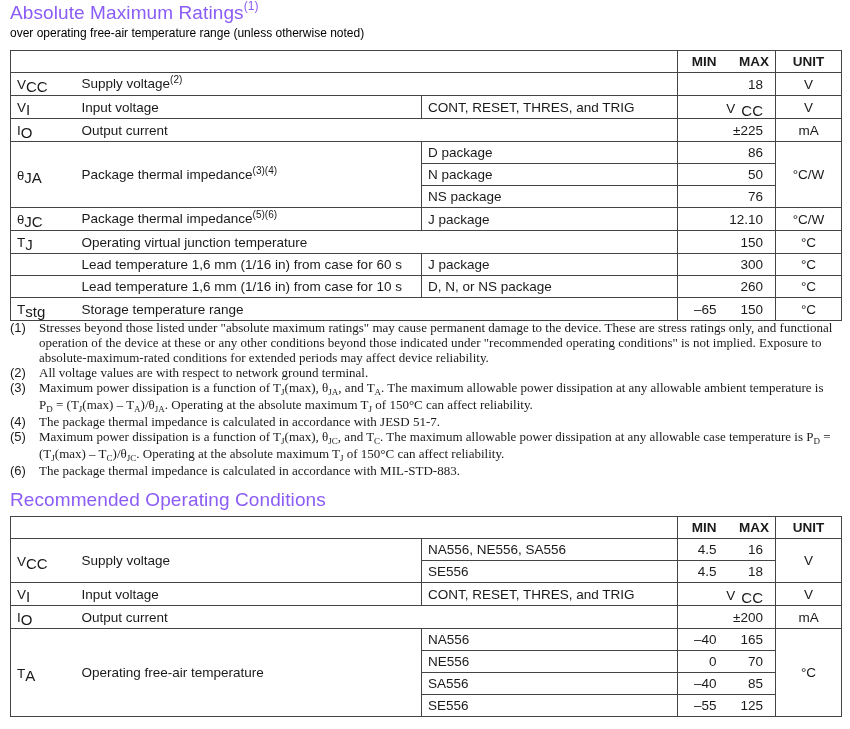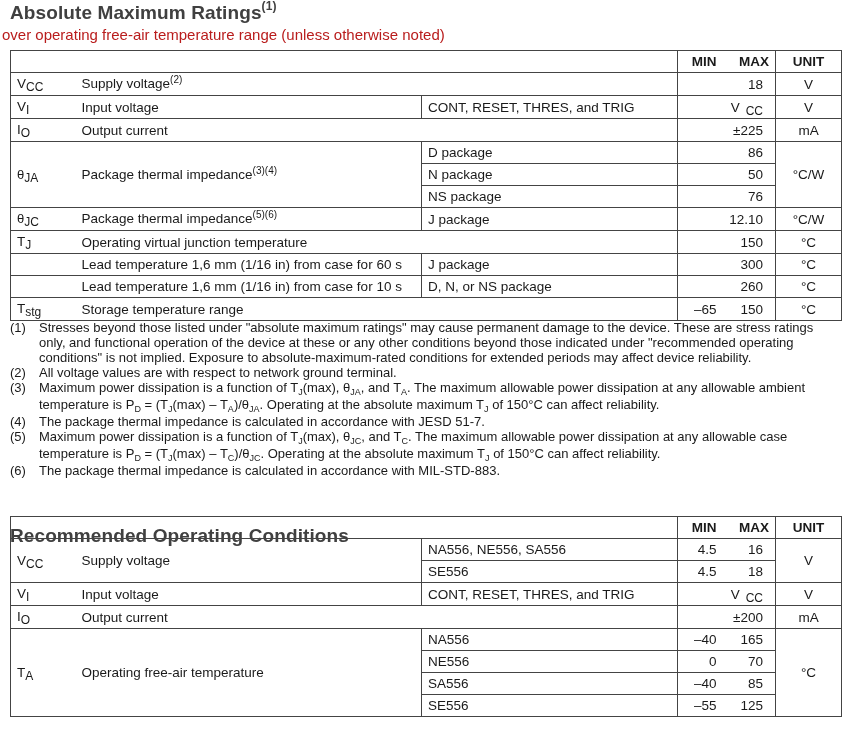--- a/index.html
+++ b/index.html
@@ -1,60 +1,60 @@
 <!DOCTYPE html>
 <html><head>
 <meta charset="utf-8">
 <style>
   html, body { margin: 0; padding: 0; background: #ffffff; }
   body {
     width: 850px; height: 729px; position: relative; overflow: hidden;
     font-family: "Liberation Sans", sans-serif; color: #1a1a1a;
   }
   .title {
-    position: absolute; left: 10px; font-weight: bold; font-size: 19px; letter-spacing: 0.1px; color: #404040;
+    position: absolute; left: 10px; font-weight: normal; font-size: 19px; letter-spacing: 0.1px; color: #8b5cf6;
   }
   .title sup { font-size: 12px; position: relative; top: -2px; }
   #t1-title { top: 1px; }
-  #t1-sub { position: absolute; left: 2px; top: 26px; font-size: 15px; color: #b91c1c; }
-  #t2-title { top: 489px; margin-top: 36px; }
+  #t1-sub { position: absolute; left: 10px; top: 26px; font-size: 12px; color: #000000; }
+  #t2-title { top: 489px; }
 
   table.spec {
     position: absolute; left: 10px; width: 831px;
     border-collapse: collapse; table-layout: fixed;
     font-size: 13.5px;
   }
   table.spec td, table.spec th {
     border: 1px solid #444; padding: 0 6px; height: 21px; line-height: 21px;
     white-space: nowrap; overflow: hidden;
   }
   table.spec tr.hdr th { font-weight: bold; font-size: 13.5px; }
   table.spec tr.hdr th.blank { border-right: 1px solid #444; }
   table.spec th.minmax, table.spec td.minmax { padding: 0; }
   .mm { display: flex; height: 21px; line-height: 21px; }
   .mm span { flex: 1; text-align: right; padding-right: 6px; }
   .mm span.min { padding-right: 14px; }
   td.unit, th.unit { text-align: center; }
   td.sym { padding-left: 4px; }
   td.sym-noright { border-right: none !important; }
   td.desc-noleft { border-left: none !important; }
-  .sub { font-size: 12px; position: relative; top: 3px; }
+  .sub { font-size: 15px; position: relative; top: 3px; }
   .sup { font-size: 10px; position: relative; top: -5px; }
   .theta { font-size: 13px; }
   #t1 { top: 50px; }
   #t2 { top: 516px; }
   table.spec tr { height: 22px; }
 
   .notes {
     position: absolute; left: 10px; top: 320px; width: 830px;
     font-size: 13px; line-height: 15px; color: #1a1a1a;
   }
   .note { display: flex; }
   .note .num { width: 29px; flex: none; }
-  .note .txt { flex: 1; }
+  .note .txt { flex: 1; font-family: Liberation Serif, serif; }
   .note .sub { font-size: 9px; top: 3px; }
 </style>
 </head>
 <body>
 
 <div class="title" id="t1-title"><span>Absolute Maximum Ratings</span><sup>(1)</sup></div>
 <div id="t1-sub">over operating free-air temperature range (unless otherwise noted)</div>
 
 <table class="spec" id="t1">
   <colgroup>

